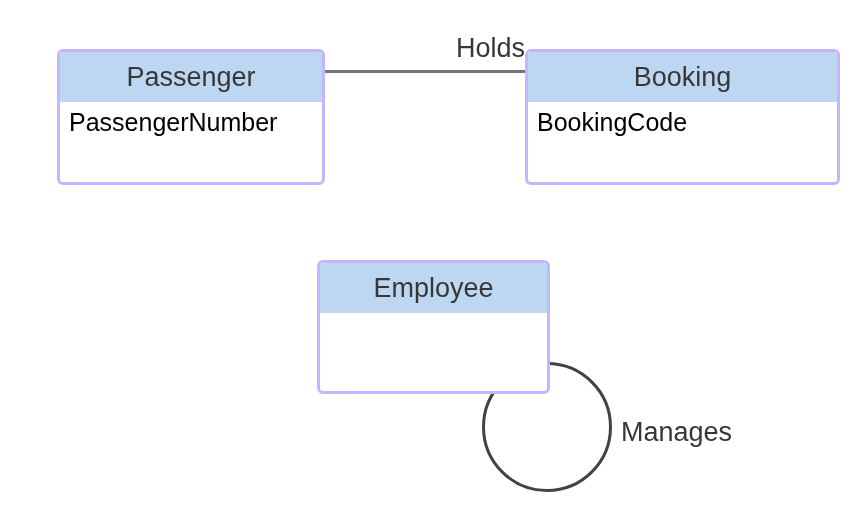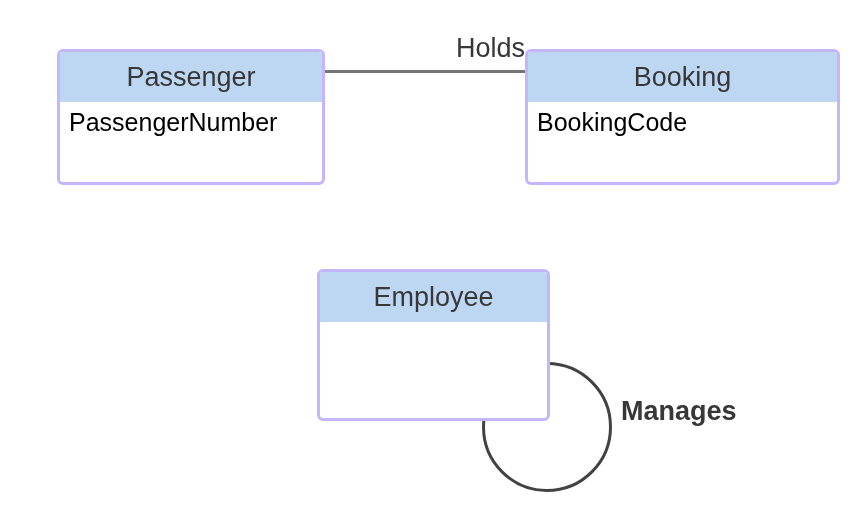--- a/index.html
+++ b/index.html
@@ -73,26 +73,25 @@
     height: 130px;
     box-sizing: border-box;
     border: 3px solid #424242;
     border-radius: 50%;
     background: transparent;
     z-index: 1;
   }
   .rel-label-manages {
     position: absolute;
     left: 621px;
-    top: 396px;
+    top: 417px;
     font-size: 27px;
     color: #373737;
     z-index: 3;
     white-space: nowrap;
-    font-weight: bold;
   }
 </style>
 </head>
 <body>
 
 <div class="canvas">
 
   <div class="rel-line"></div>
   <div class="rel-label-holds">Holds</div>
 
@@ -106,19 +105,19 @@
     </div>
   </div>
 
   <div class="entity" style="left:525px; top:49px; width:315px; height:136px;">
     <div class="entity-header">Booking</div>
     <div class="entity-body">
       <div class="attr">BookingCode</div>
     </div>
   </div>
 
-  <div class="entity" style="left:317px; top:269px; width:233px; height:152px;">
+  <div class="entity" style="left:317px; top:260px; width:233px; height:134px;">
     <div class="entity-header">Employee</div>
     <div class="entity-body">
     </div>
   </div>
 
 </div>
 
 </body></html>

